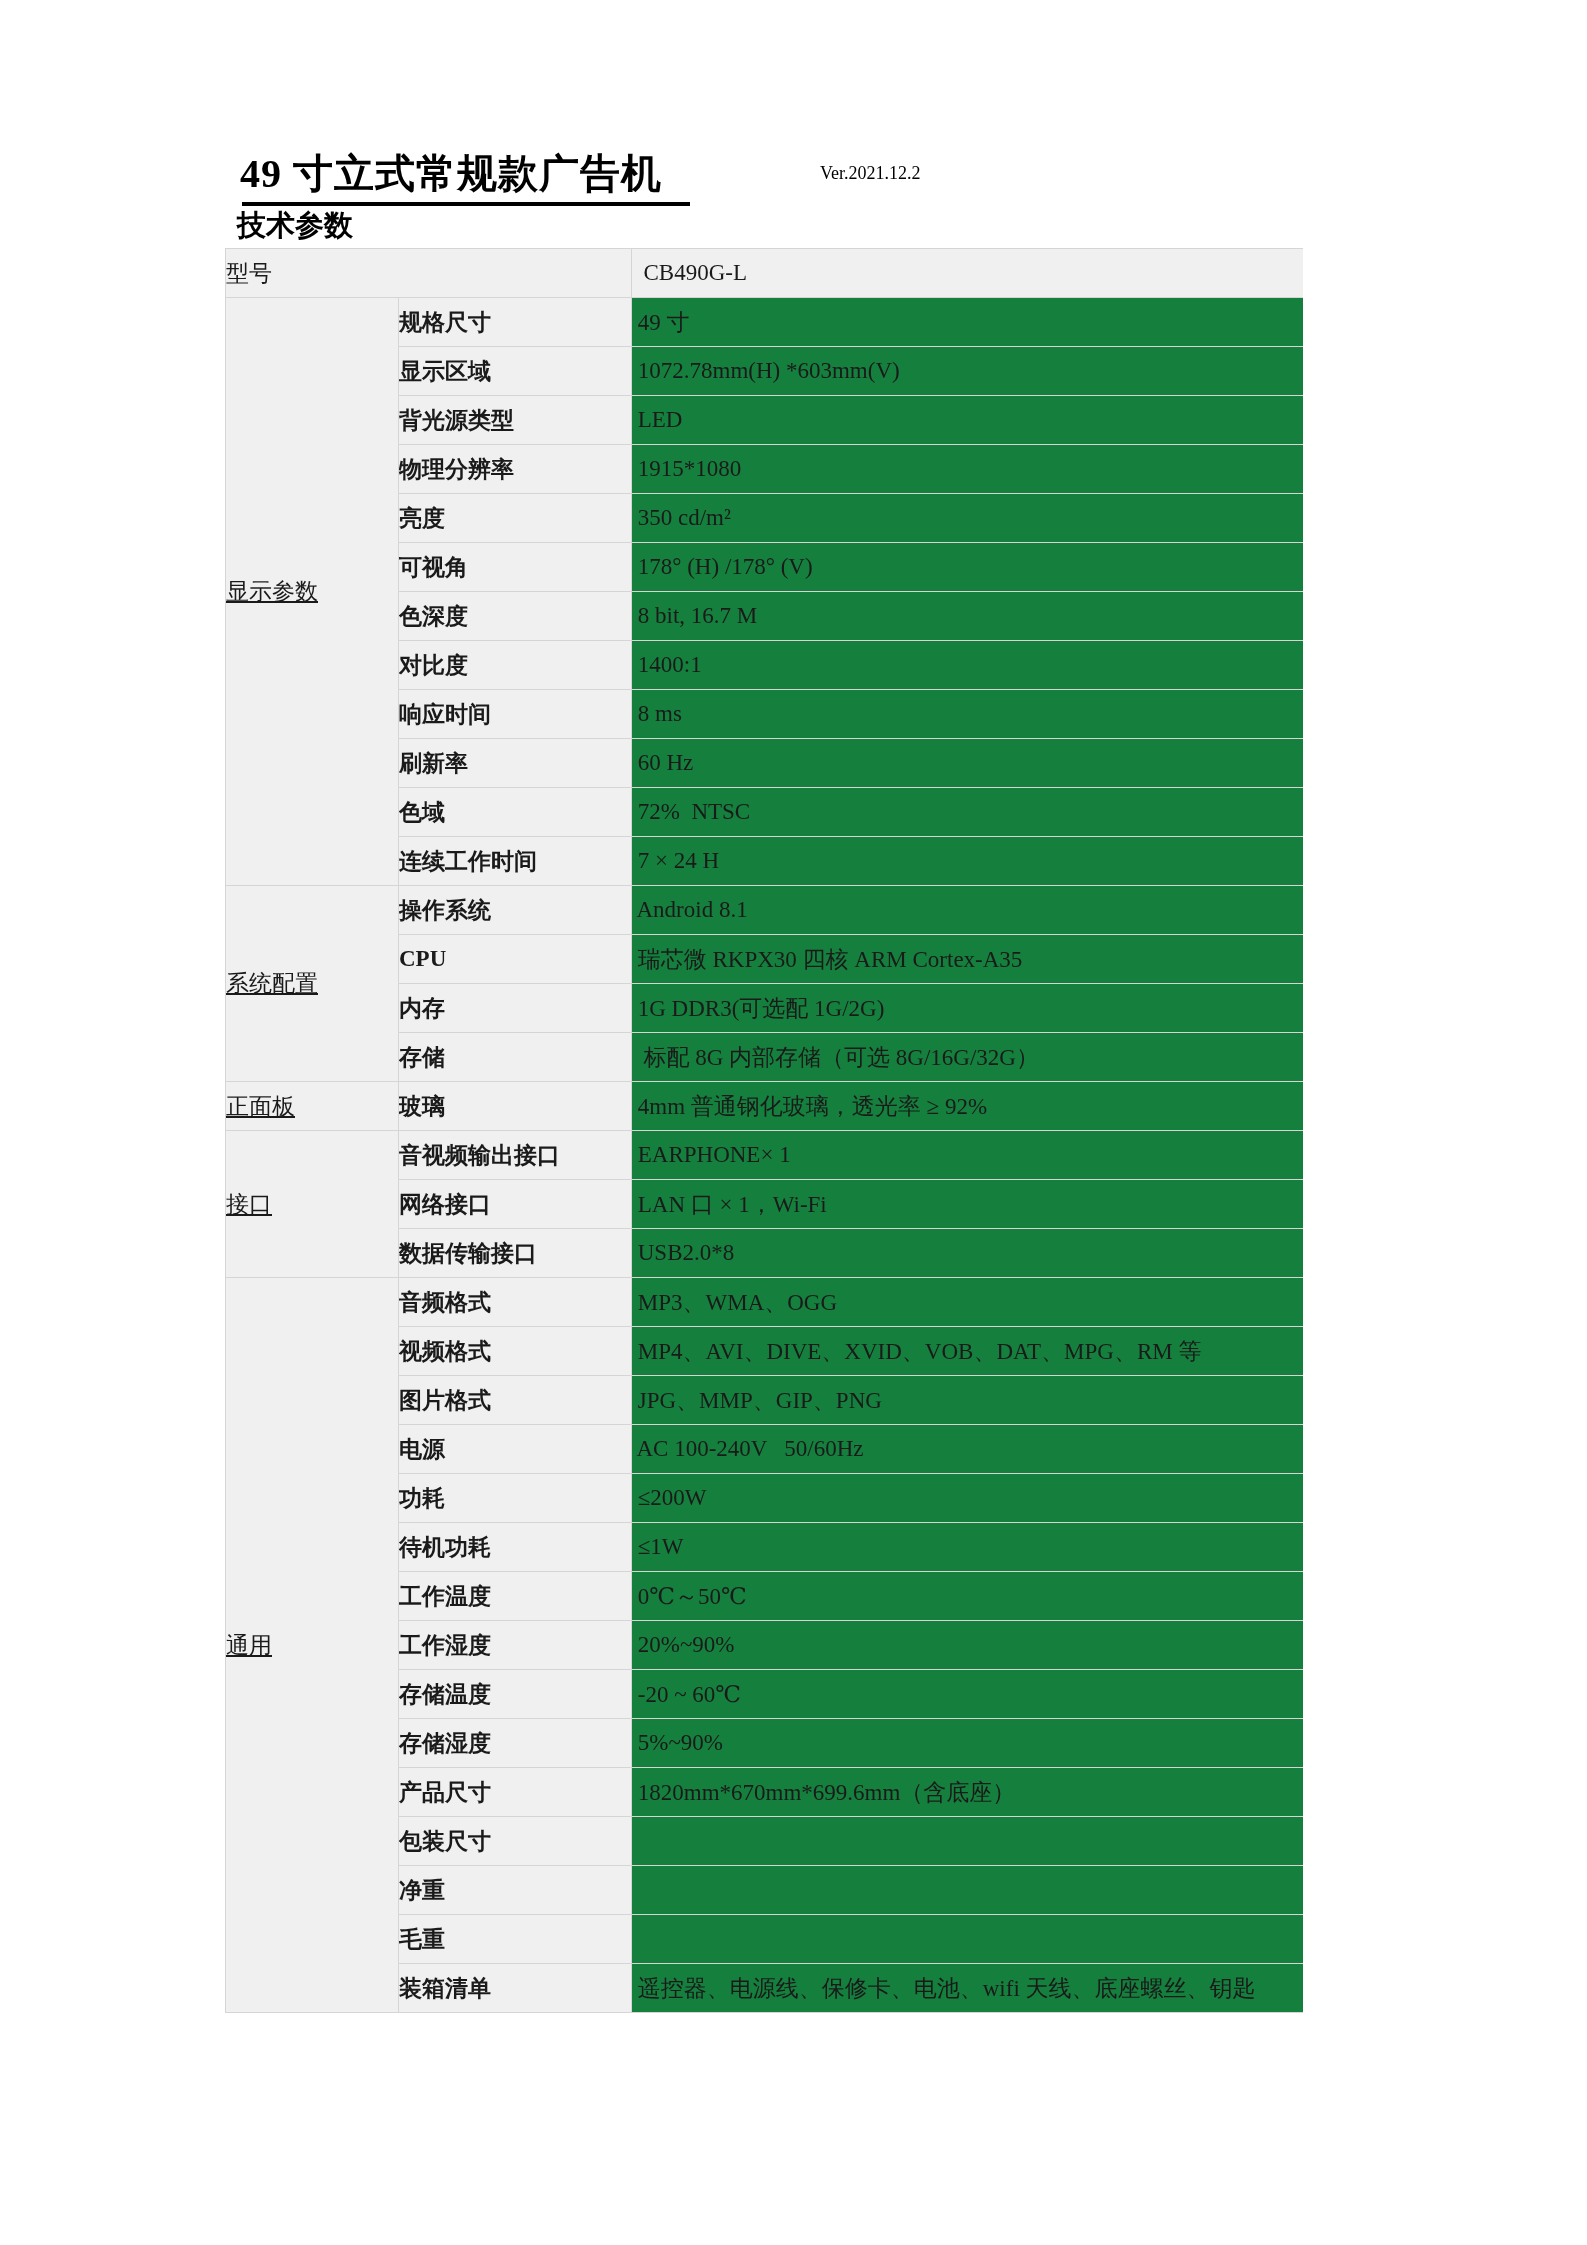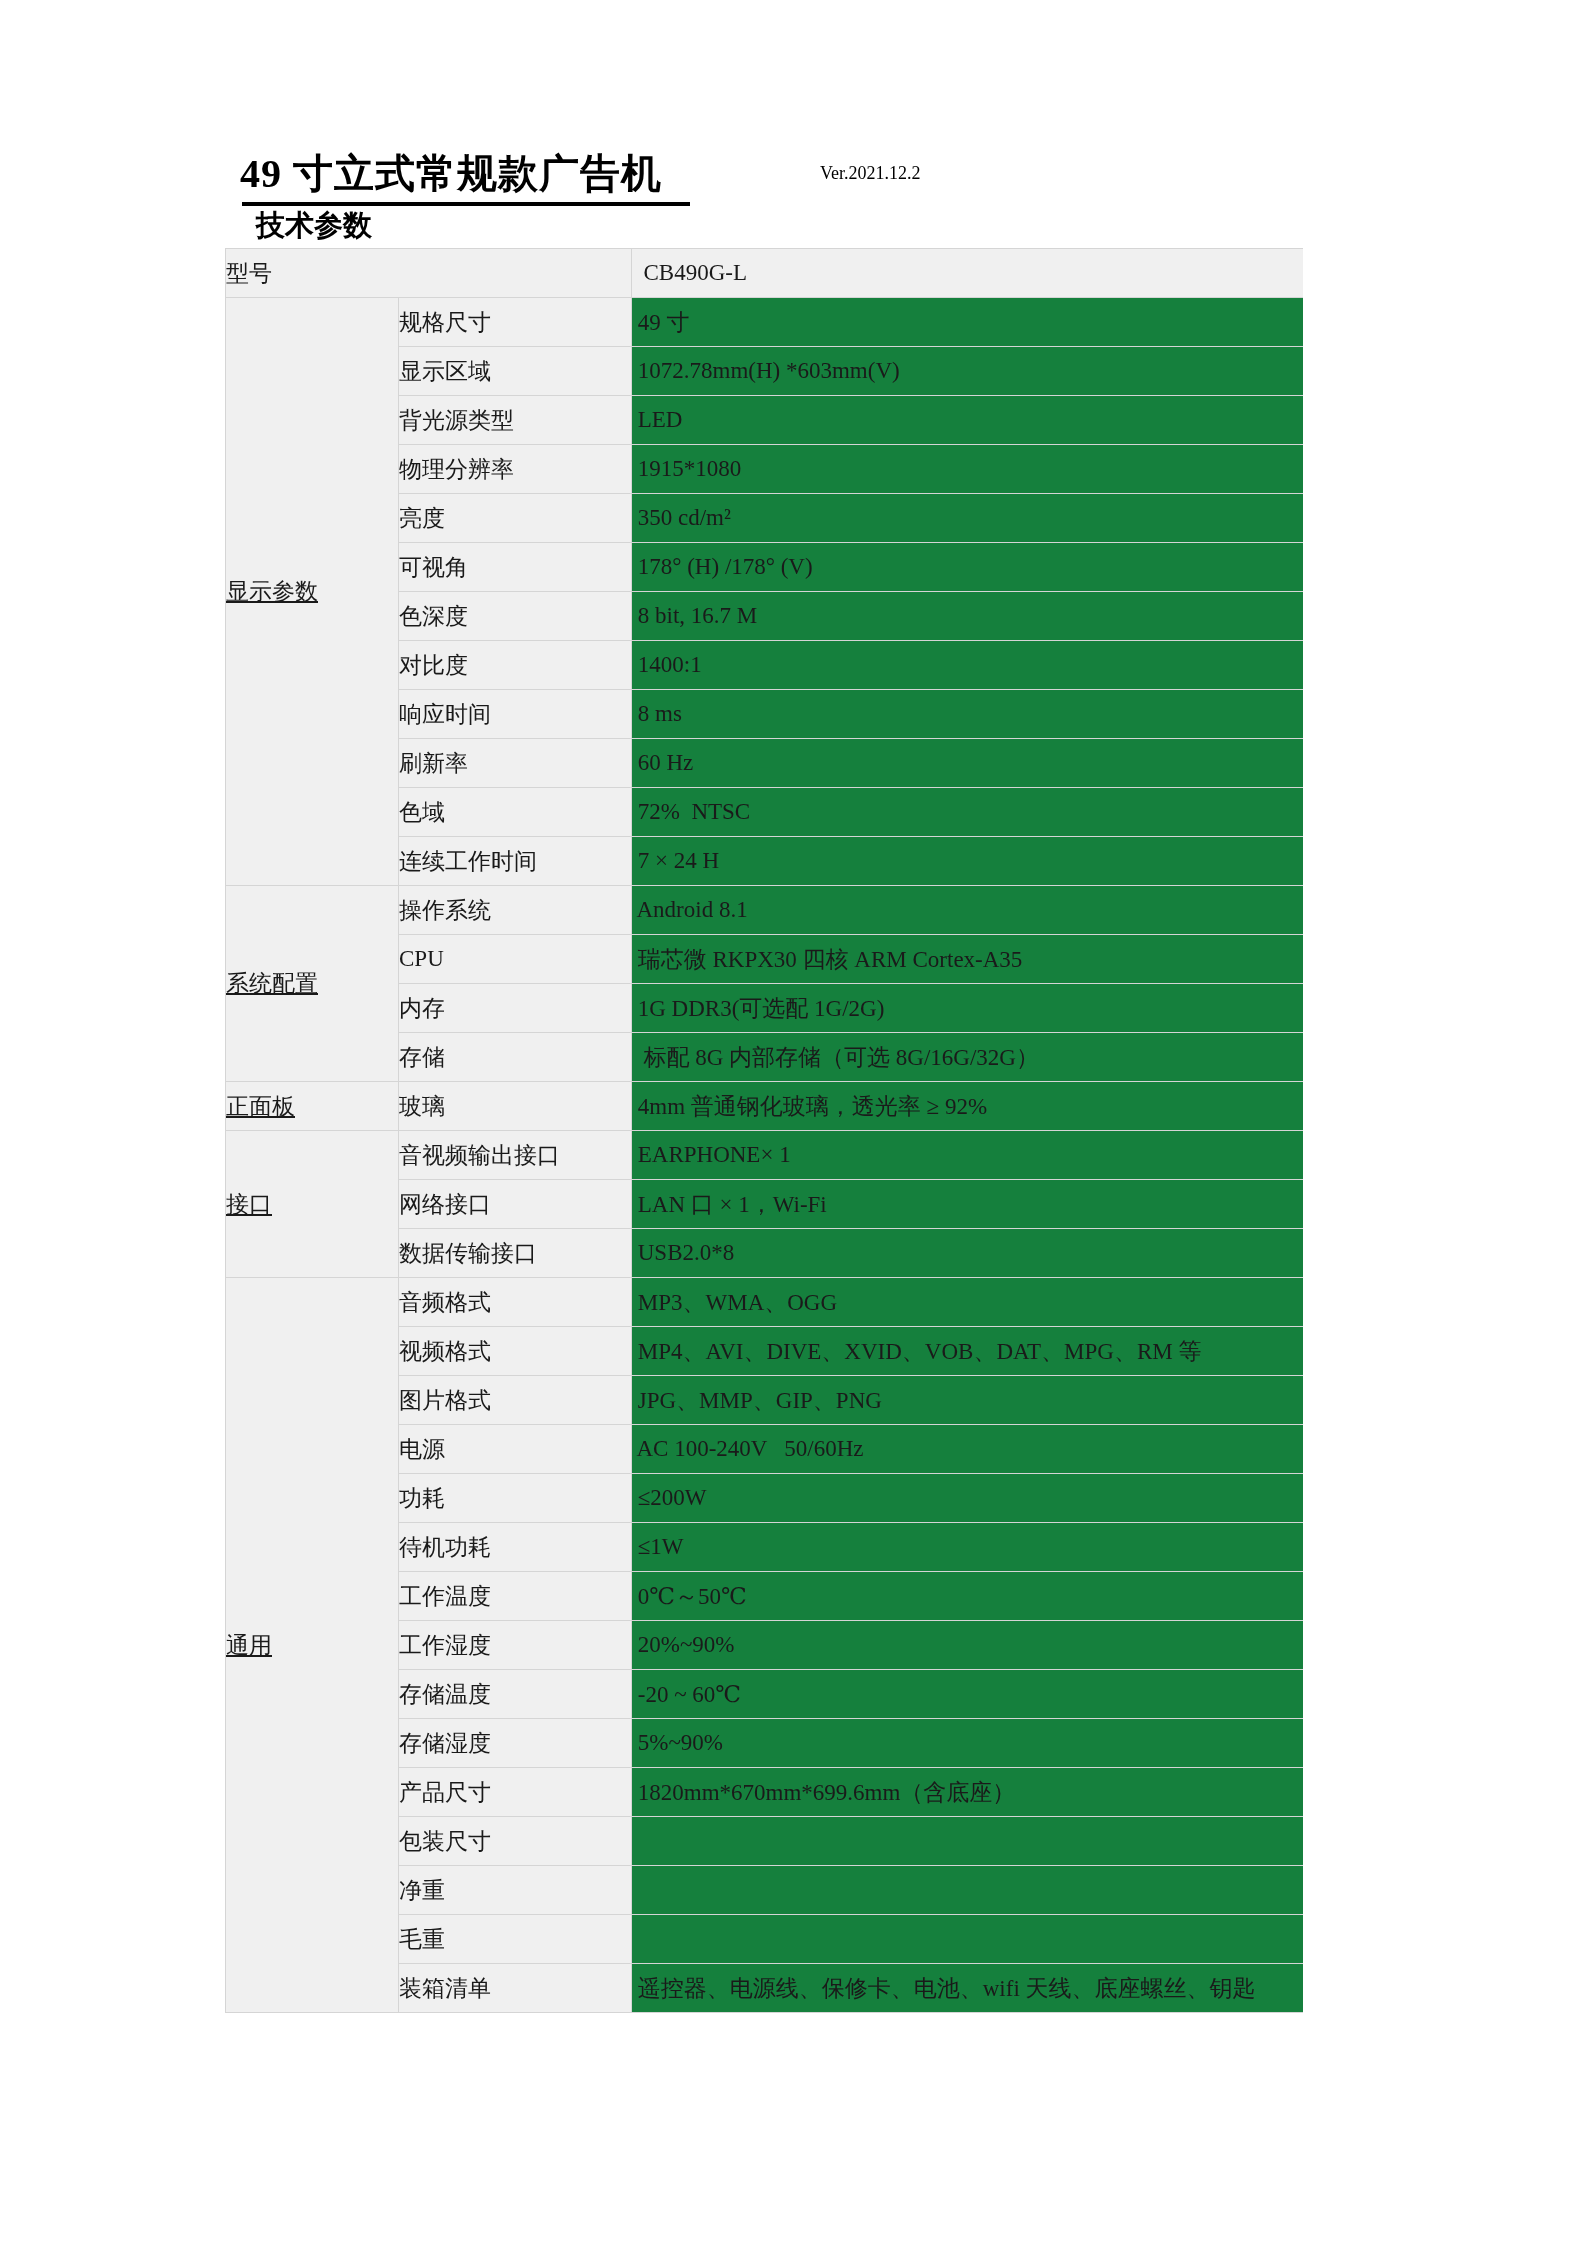--- a/index.html
+++ b/index.html
@@ -38,21 +38,21 @@
   .version{
     position:absolute;
     left:820px;
     top:163px;
     font-size:18px;
     color:#000;
     white-space:pre;
   }
   .section-heading{
     position:absolute;
-    left:256px;
+    left:237px;
     top:206px;
     font-family:"Liberation Sans","DejaVu Sans",sans-serif;
     font-size:29px;
     font-weight:bold;
     color:#000;
     white-space:pre;
   }
   table.spec{
     position:absolute;
     left:225px;
@@ -73,20 +73,21 @@
   }
   td.cell-group{
     background:var(--cell-bg);
     padding-left:15px;
     vertical-align:middle;
     text-decoration:underline;
   }
   td.cell-label{
     background:var(--cell-bg);
     padding-left:14px;
+    font-weight:bold;
   }
   td.cell-value{
     background:#15803d;
     padding-left:14px;
   }
   td.cell-model{
     background:var(--cell-bg);
     text-align:left;
   }
   td.cell-model-value{

